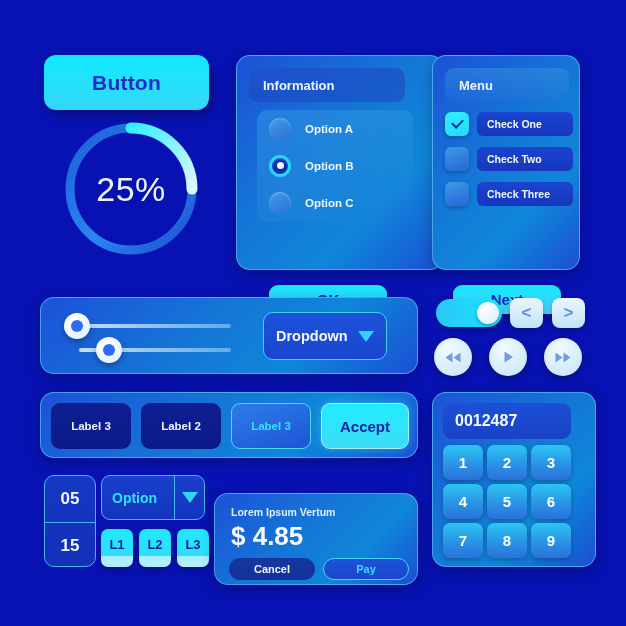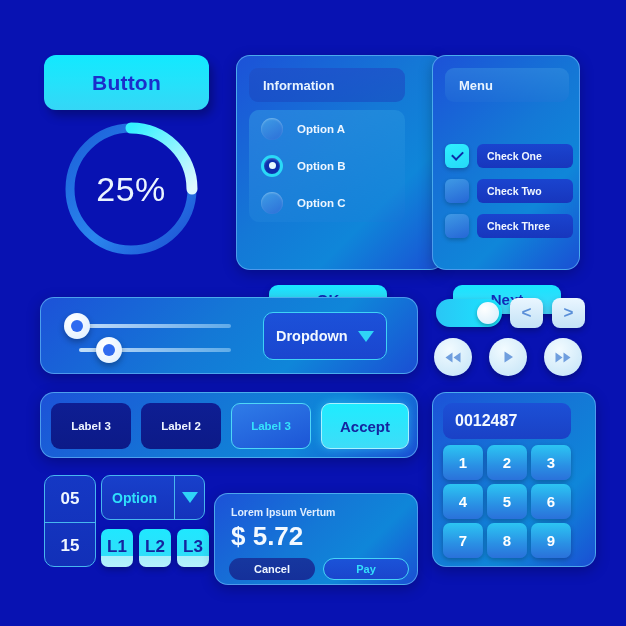--- a/index.html
+++ b/index.html
@@ -39,20 +39,21 @@
 
   
   .card-head {
     border-radius: 9px; height: 34px; display: flex; align-items: center;
     padding: 0 14px; color: #e8f4ff; font-size: 13px; font-weight: bold;
     background: linear-gradient(180deg, rgba(30,80,200,.75), rgba(25,70,190,.55));
   }
   .inner-box {
     border-radius: 10px;
     background: linear-gradient(160deg, rgba(70,190,235,.32), rgba(30,110,215,.18));
+    margin-left: 8px;
   }
   .cta {
     border: none; border-radius: 9px; cursor: pointer;
     background: linear-gradient(180deg, #18e6ff 0%, #2fdcfb 50%, #45cdf3 100%);
     color: #132ab8; font-size: 15px; font-weight: bold;
     box-shadow: 0 3px 7px rgba(0,0,0,.25);
   }
 
   
   #card-info { left: 236px; top: 55px; width: 208px; height: 215px; }
@@ -70,21 +71,21 @@
     border: 3px solid #2ad9f7;
   }
   .radio.on::after { content:""; width: 7px; height: 7px; border-radius: 50%; background: #eafaff; }
   .radio-label { color: #eef6ff; font-size: 11.5px; font-weight: bold; }
   #card-info .cta { position: absolute; left: 32px; top: 229px; width: 118px; height: 29px; }
 
   
   #card-menu { left: 432px; top: 55px; width: 148px; height: 215px; }
   #card-menu .card-head { position: absolute; left: 12px; top: 12px; width: 124px;
       background: linear-gradient(180deg, rgba(60,150,225,.45), rgba(40,115,215,.3)); }
-  .check-row { position: absolute; display: flex; align-items: center; gap: 8px; left: 12px; margin-top: 32px; }
+  .check-row { position: absolute; display: flex; align-items: center; gap: 8px; left: 12px; }
   .checkbox {
     width: 24px; height: 24px; border-radius: 6px; flex: none;
     background: linear-gradient(160deg, #3f9ae5, #2566d6);
     display: flex; align-items: center; justify-content: center;
     box-shadow: 0 2px 4px rgba(0,0,0,.22);
   }
   .checkbox.on { background: linear-gradient(160deg, #2ff0ff, #25d9f8); }
   .checkbox.on::after {
     content:""; width: 9px; height: 5px; margin-top: -3px;
     border-left: 2.4px solid #0d2ba8; border-bottom: 2.4px solid #0d2ba8;
@@ -178,21 +179,21 @@
     border-radius: 9px; border: 1px solid #47b7ef; cursor: pointer;
     display: flex; align-items: center; background: linear-gradient(180deg, #1840cb, #1433bc);
   }
   #option-select .opt-text { flex: 1; color: #2fe0fb; font-size: 14px; font-weight: bold; padding-left: 10px; }
   #option-select .opt-arrow { width: 30px; display: flex; align-items: center; justify-content: center;
                               height: 100%; border-left: 1px solid #47b7ef; }
   .lbtn {
     position: absolute; top: 529px; width: 32px; height: 38px; border-radius: 7px;
     border: none; cursor: pointer; overflow: hidden;
     background: linear-gradient(180deg, #1fe8ff 0%, #2fdefa 70%, #a9eefb 70%, #b4f0fc 100%);
-    color: #15259f; font-size: 17px; font-weight: bold;
+    color: #15259f; font-size: 13px; font-weight: bold;
     box-shadow: 0 3px 6px rgba(0,0,0,.25);
     display: flex; align-items: flex-start; justify-content: center; padding-top: 8px;
   }
   #lbtn-1 { left: 101px; }
   #lbtn-2 { left: 139px; border-radius: 7px; }
   #lbtn-3 { left: 177px; }
 
   
   #panel-pay { left: 214px; top: 475px; width: 204px; height: 92px; margin-top: 18px; }
   #pay-title { position: absolute; left: 16px; top: 12px; color: #dfeeff; font-size: 10.5px; font-weight: bold; }
@@ -340,21 +341,21 @@
       <span class="tri-down"></span>
     </span>
   </div>
 
   <button class="lbtn" id="lbtn-1">L1</button>
   <button class="lbtn" id="lbtn-2">L2</button>
   <button class="lbtn" id="lbtn-3">L3</button>
 
   <div class="panel" id="panel-pay">
     <div id="pay-title">Lorem Ipsum Vertum</div>
-    <div id="pay-amount">$ 5.72</div>
+    <div id="pay-amount">$ 4.85</div>
     <button id="btn-cancel">Cancel</button>
     <button id="btn-pay">Pay</button>
   </div>
 
   <div class="panel" id="panel-keypad">
     <div id="keypad-display">0012487</div>
     <div id="keypad-grid">
       <button class="key">1</button>
       <button class="key">2</button>
       <button class="key">3</button>

